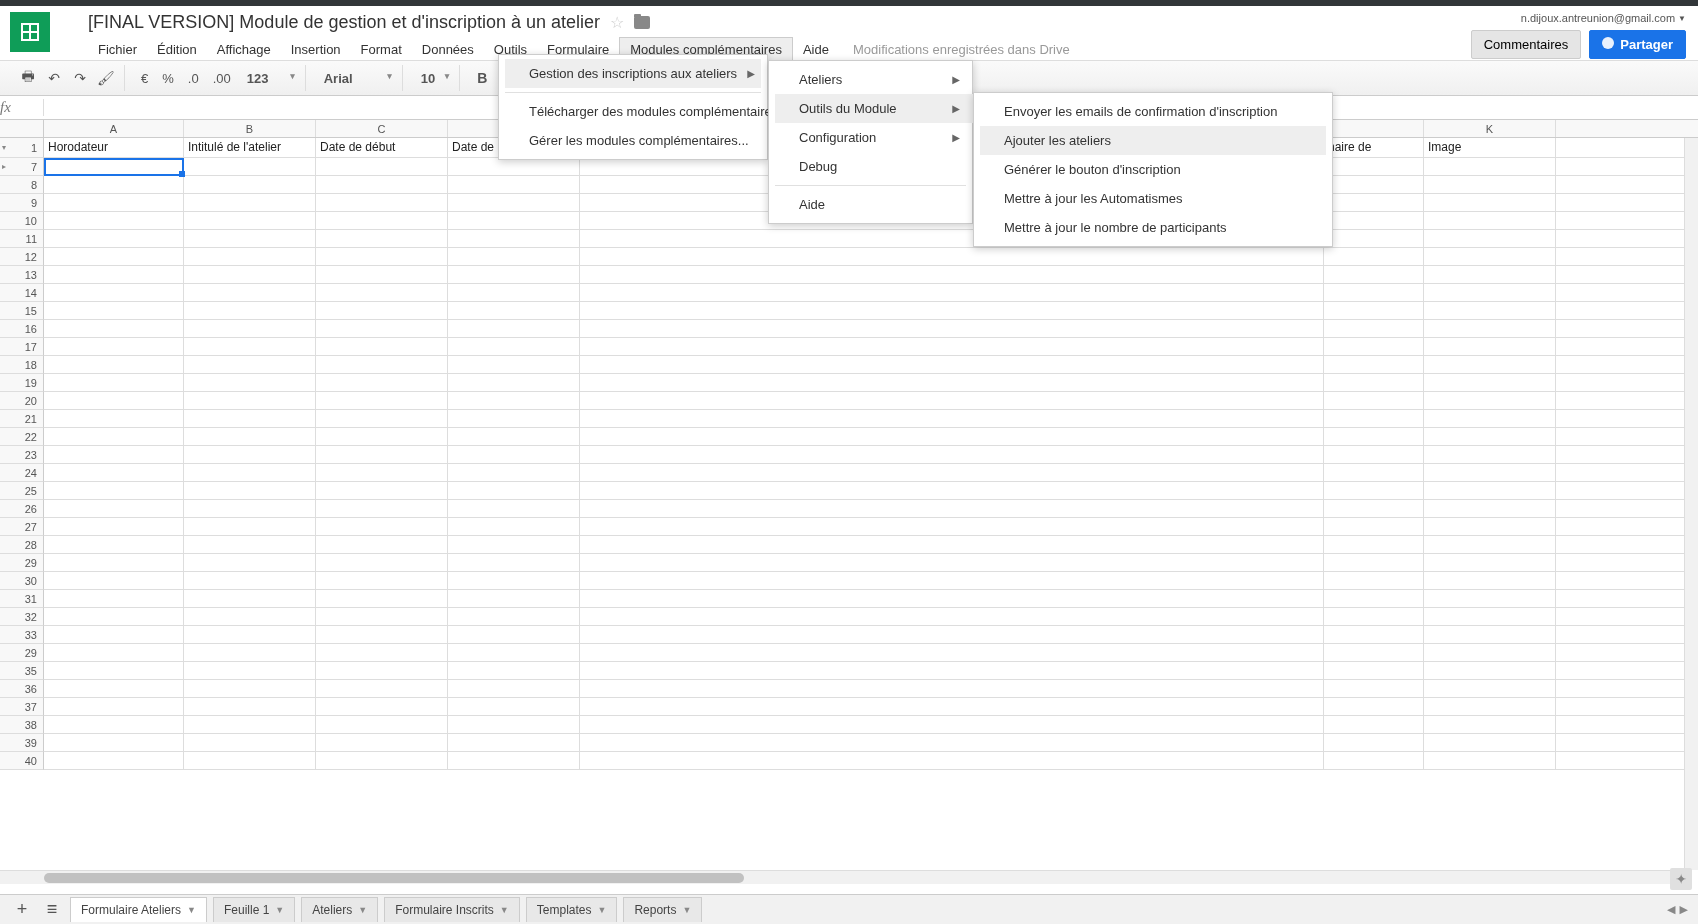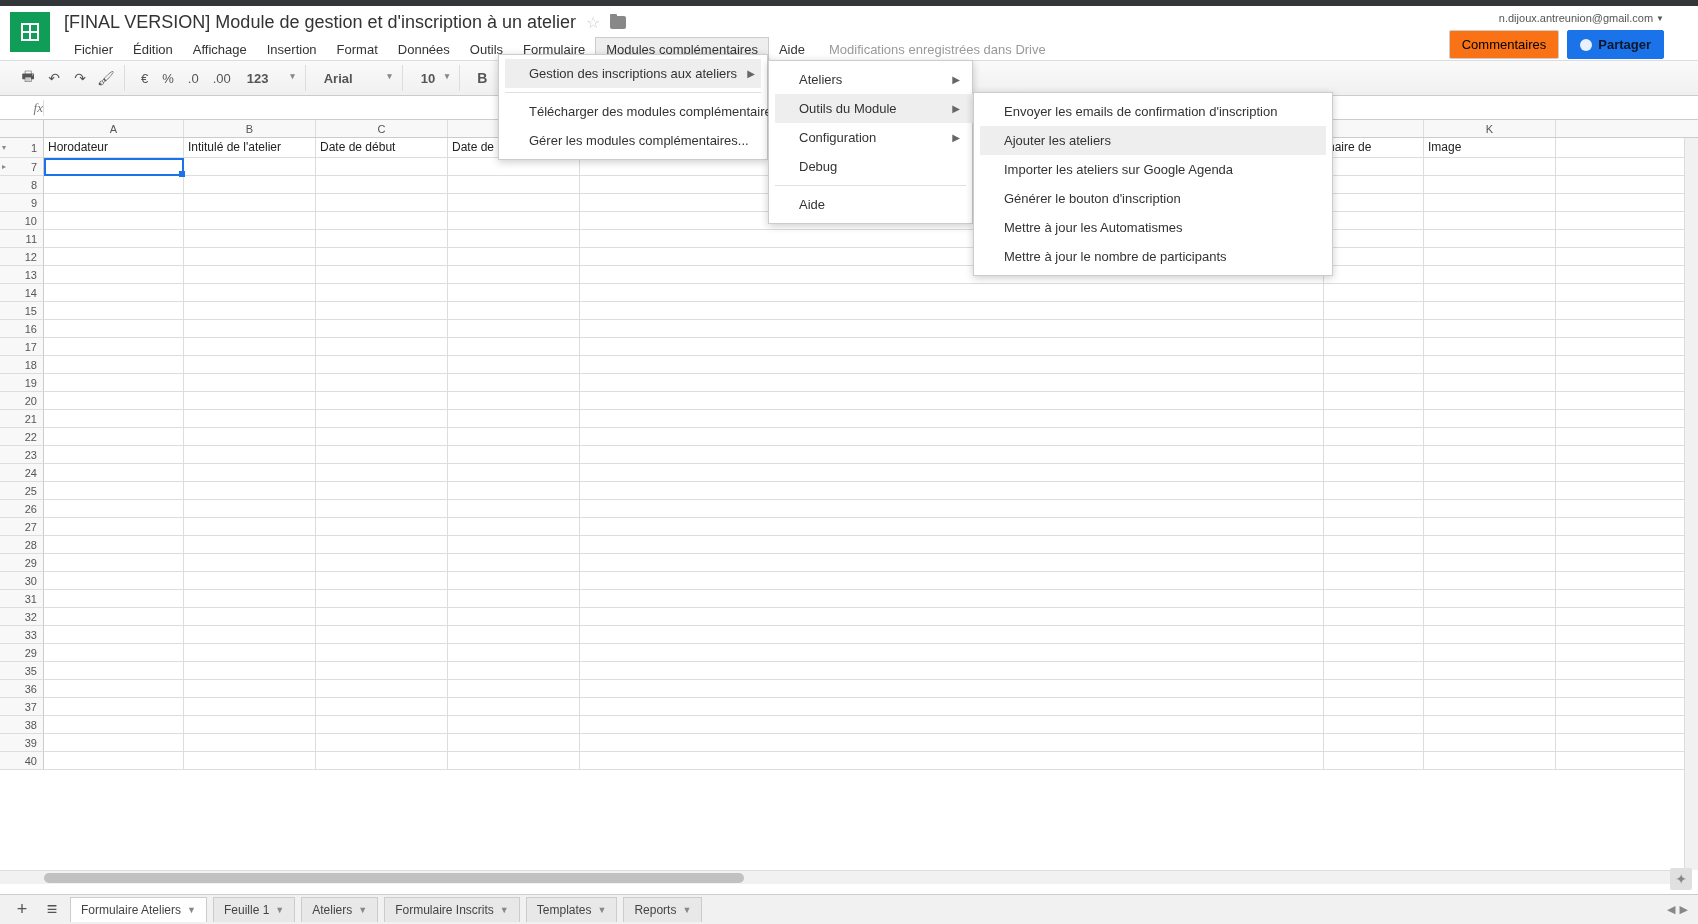--- a/index.html
+++ b/index.html
@@ -1,20 +1,20 @@
 <!DOCTYPE html>
 <html><head>
 <meta charset="utf-8">
 <style>
   * { box-sizing: border-box; margin: 0; padding: 0; }
   body { font-family: Arial, sans-serif; font-size: 13px; color: #222; background: #fff; width: 1698px; height: 924px; overflow: hidden; position: relative; }
   
   .top-strip { height: 6px; background: #323639; }
   
-  .header { display: flex; align-items: flex-start; padding: 6px 26px 0 10px; height: 54px; }
+  .header { display: flex; align-items: flex-start; padding: 6px 4px 0 10px; height: 54px; gap: 24px; }
   .logo { width: 40px; height: 40px; background: #0f9d58; display: flex; align-items: center; justify-content: center; margin-right: 14px; }
   .logo-grid { width: 18px; height: 18px; border: 2px solid #fff; position: relative; }
   .logo-grid::before, .logo-grid::after { content: ''; position: absolute; background: #fff; }
   .logo-grid::before { width: 100%; height: 2px; top: 6px; left: 0; }
   .logo-grid::after { height: 100%; width: 2px; left: 6px; top: 0; }
   
   .title-area { flex: 1; }
   .doc-title-row { display: flex; align-items: center; gap: 10px; }
   .doc-title { font-size: 18px; color: #333; }
   .star-icon { color: #ccc; font-size: 16px; }
@@ -23,36 +23,36 @@
   
   .menubar { display: flex; align-items: center; margin-top: 4px; gap: 0; font-size: 13px; color: #333; }
   .menu-item { padding: 4px 10px; cursor: pointer; }
   .menu-item.active { background: #eee; border: 1px solid #ccc; border-bottom: none; }
   .save-status { color: #999; margin-left: 4px; padding: 4px 10px; }
   
   .right-header { display: flex; flex-direction: column; align-items: flex-end; gap: 6px; padding-right: 8px; }
   .user-email { font-size: 11px; color: #555; display: flex; align-items: center; gap: 3px; }
   .chevron-down { font-size: 8px; }
   .header-buttons { display: flex; gap: 8px; }
-  .btn { padding: 6px 12px; font-size: 13px; border-radius: 2px; cursor: pointer; border: 1px solid #ccc; background: #f97316; }
-  .btn-share { background: #1a73e8; color: #0f172a; border-color: #1a73e8; display: flex; align-items: center; gap: 6px; font-weight: bold; }
+  .btn { padding: 6px 12px; font-size: 13px; border-radius: 2px; cursor: pointer; border: 1px solid #ccc; background: #e5e5e5; }
+  .btn-share { background: #1a73e8; color: #ffffff; border-color: #1a73e8; display: flex; gap: 6px; font-weight: bold; }
   .share-icon { width: 12px; height: 12px; background: #fff; border-radius: 50%; position: relative; opacity: 0.9; }
   
   .toolbar { height: 36px; background: linear-gradient(#fafafa, #f0f0f0); border-top: 1px solid #ddd; border-bottom: 1px solid #ccc; display: flex; align-items: center; padding: 0 10px; gap: 4px; position: relative; }
   .tb-group { display: flex; align-items: center; gap: 2px; padding: 0 6px; border-right: 1px solid #ddd; height: 26px; }
   .tb-group:last-child { border-right: none; }
   .tb-btn { width: 24px; height: 24px; display: flex; align-items: center; justify-content: center; color: #555; cursor: pointer; font-size: 14px; }
   .tb-text { padding: 0 6px; color: #555; cursor: pointer; font-size: 13px; }
   .tb-select { padding: 2px 18px 2px 8px; color: #555; font-size: 13px; position: relative; min-width: 60px; font-weight: bold; }
   .tb-select::after { content: '▾'; position: absolute; right: 4px; font-size: 9px; color: #888; }
   .tb-bold { font-weight: bold; }
   .tb-italic { font-style: italic; font-family: Georgia, serif; }
   
   .formula-bar { height: 24px; border-bottom: 1px solid #ccc; display: flex; align-items: center; }
-  .fx-label { width: 44px; text-align: right; font-style: italic; color: #777; border-right: 1px solid #ddd; font-family: Georgia, serif; font-size: 13px; }
+  .fx-label { width: 44px; text-align: left; font-style: italic; color: #777; border-right: 1px solid #ddd; font-family: Georgia, serif; font-size: 15px; }
   .fx-input { flex: 1; padding: 0 8px; border: none; outline: none; height: 100%; }
   
   .sheet-area { position: relative; height: 764px; overflow: hidden; }
   .col-headers { display: flex; height: 18px; background: #f8f8f8; border-bottom: 1px solid #ccc; }
   .corner { width: 44px; border-right: 1px solid #ccc; background: #f8f8f8; }
   .col-h { border-right: 1px solid #ddd; text-align: center; font-size: 11px; color: #555; line-height: 18px; }
   .colA { width: 140px; } .colB { width: 132px; } .colC { width: 132px; } .colD { width: 132px; }
   .colK { width: 132px; }
   .col-mid { width: 744px; }
   .col-partial { width: 100px; }
@@ -588,23 +588,20 @@
   </div>
 
 <div class="dropdown menu3" id="menu3">
     <div class="dd-item">
       <span>Envoyer les emails de confirmation d'inscription</span>
     </div>
     <div class="dd-item highlighted">
       <span>Ajouter les ateliers</span>
     </div>
     <div class="dd-item">
-      <span>Importer les ateliers sur Google Agenda</span>
-    </div>
-    <div class="dd-item">
       <span>Générer le bouton d'inscription</span>
     </div>
     <div class="dd-item">
       <span>Mettre à jour les Automatismes</span>
     </div>
     <div class="dd-item">
       <span>Mettre à jour le nombre de participants</span>
     </div>
   </div>
 

